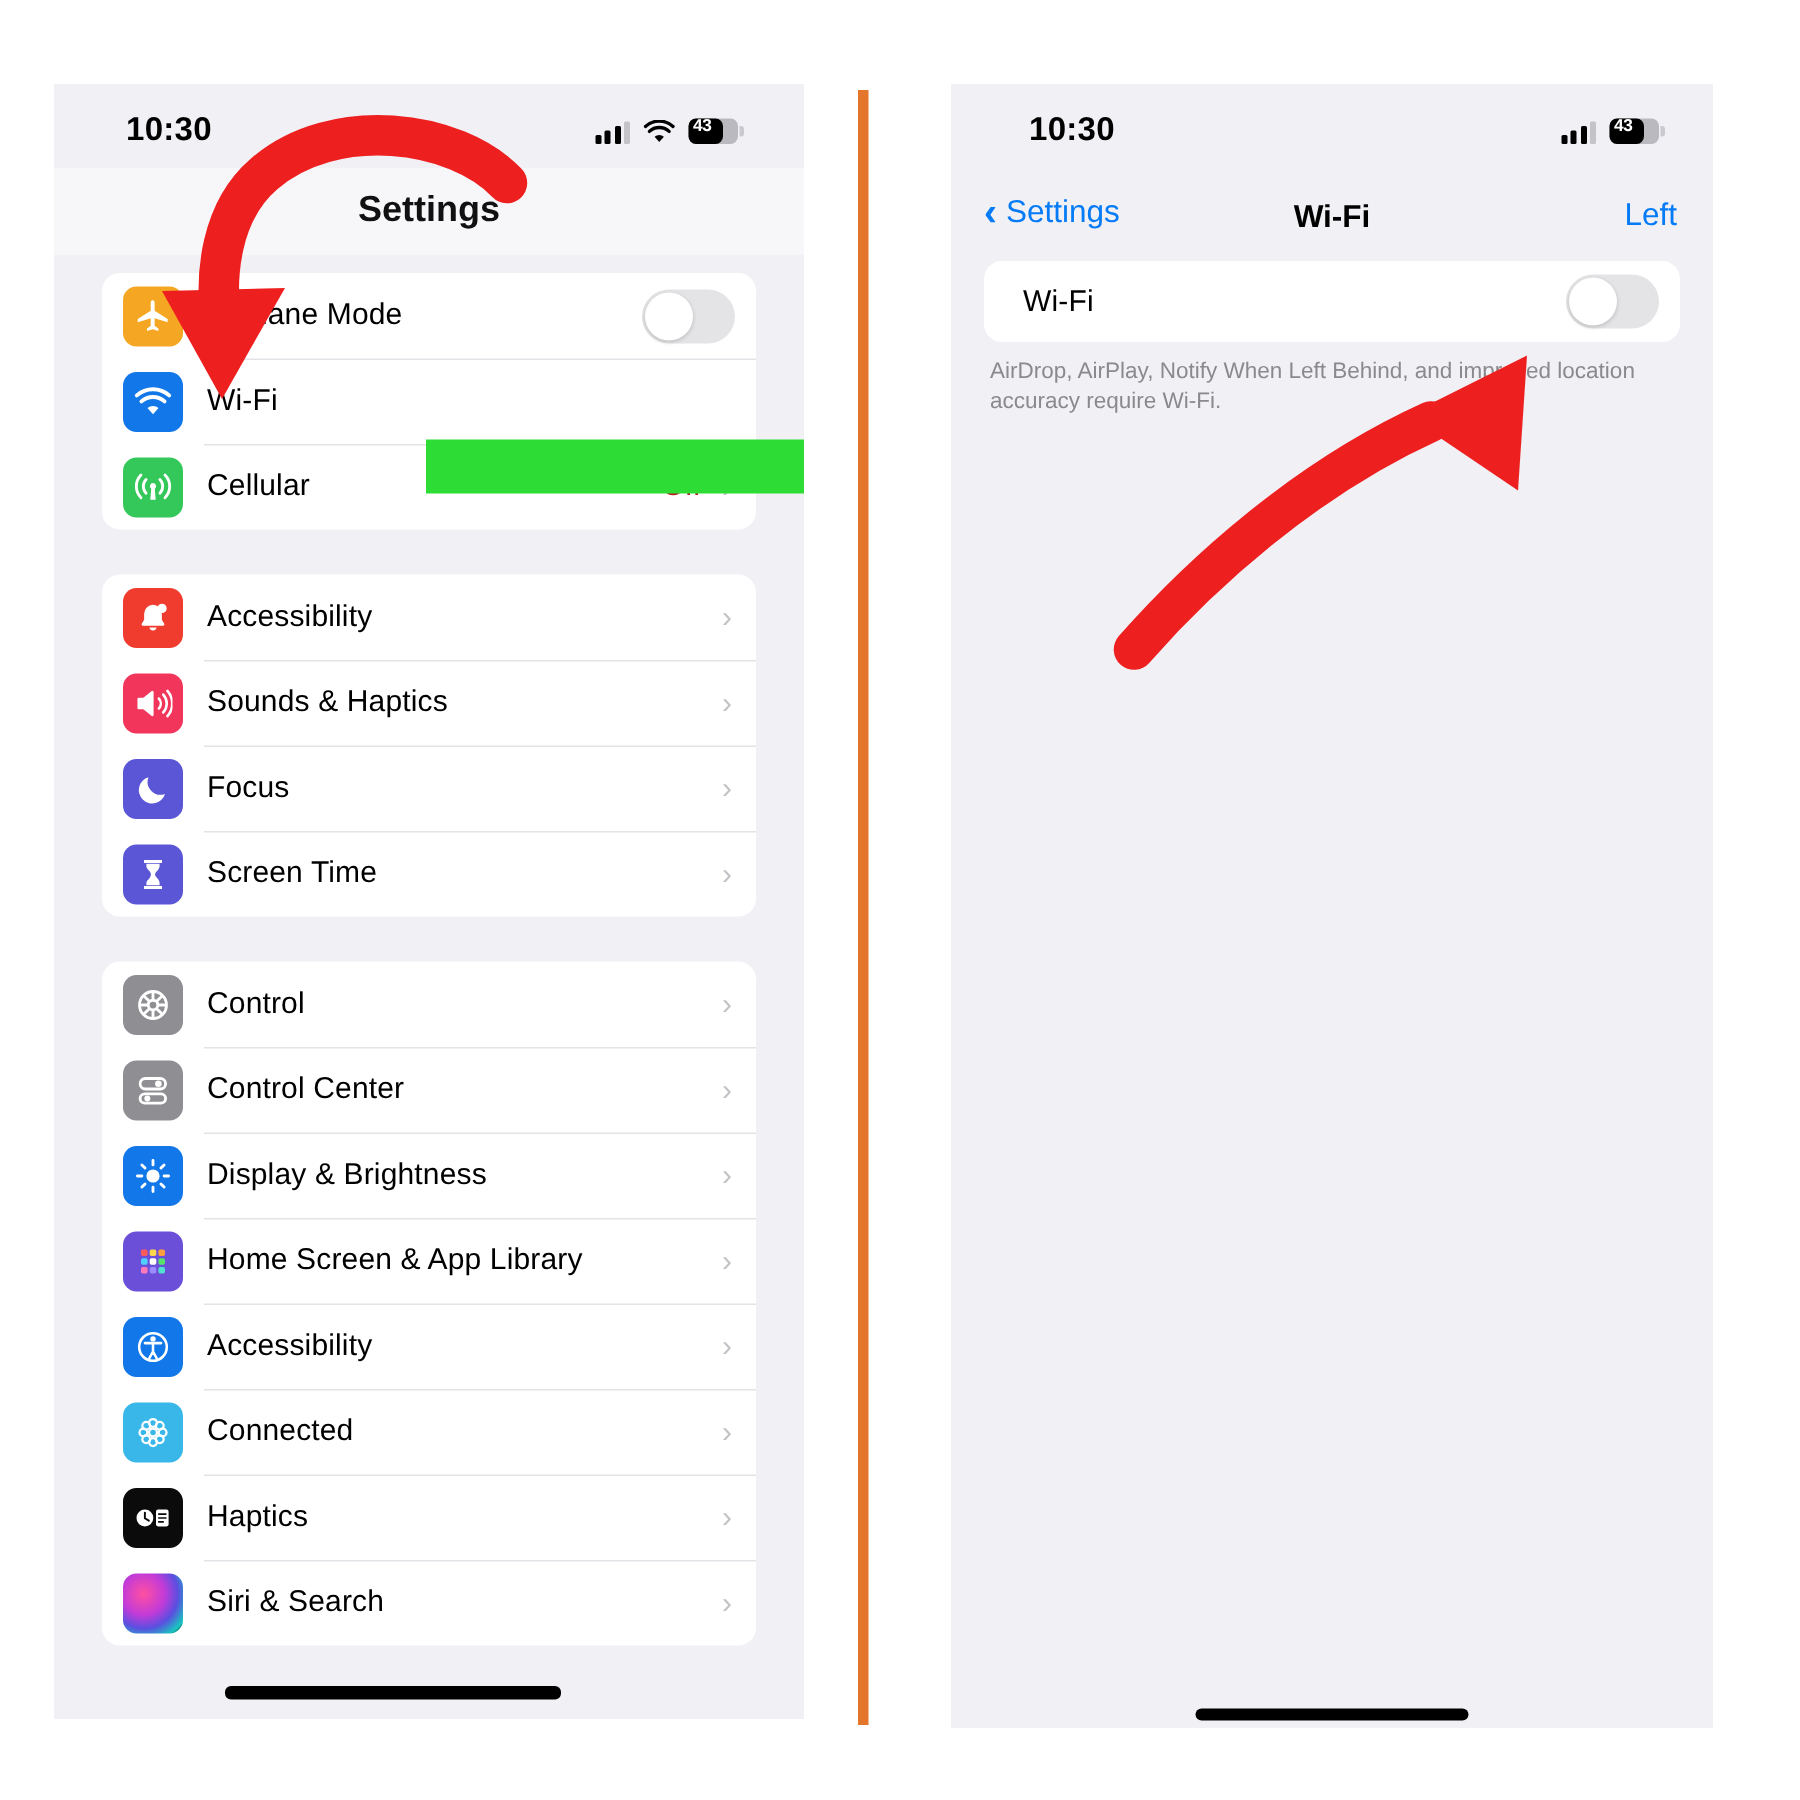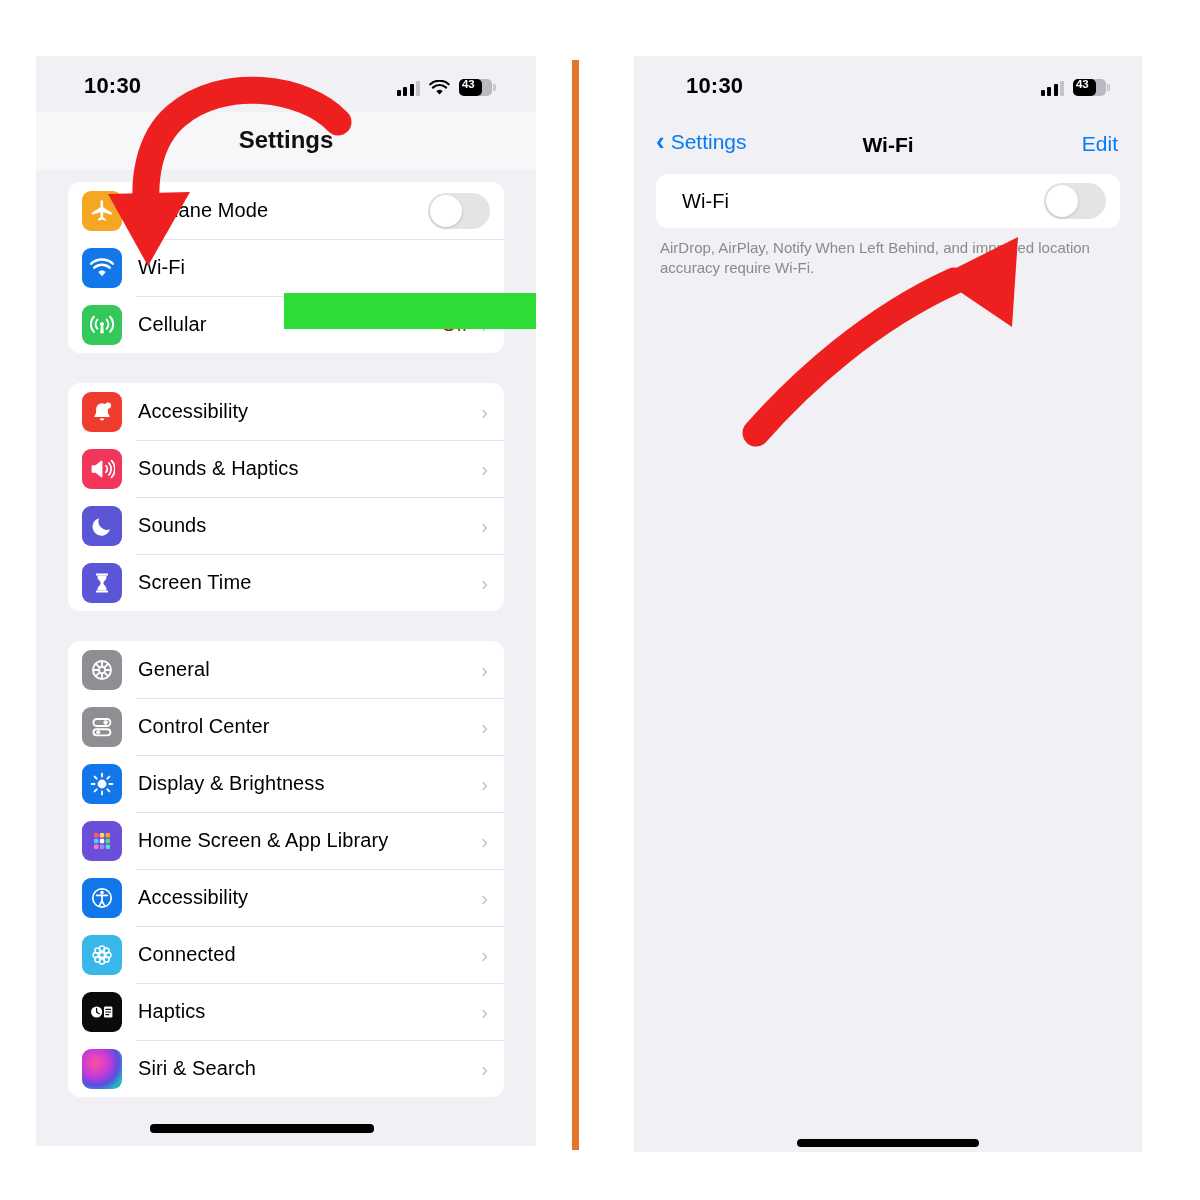--- a/index.html
+++ b/index.html
@@ -199,21 +199,21 @@
           </span>
           <span class="label">Sounds &amp; Haptics</span>
           <span class="chev">›</span>
         </div>
         <div class="row">
           <span class="appicon" style="background:#5a56d6">
             <svg width="24" height="24" viewBox="0 0 24 24">
                 <path fill="#fff" d="M20 15.3A8.6 8.6 0 0 1 9 4.2 8.9 8.9 0 1 0 20 15.3z"></path>
               </svg>
           </span>
-          <span class="label">Sounds</span>
+          <span class="label">Focus</span>
           <span class="chev">›</span>
         </div>
         <div class="row">
           <span class="appicon" style="background:#5a56d6">
             <svg width="22" height="24" viewBox="0 0 20 24">
                 <path fill="#fff" d="M4 2.4h12v2H4zM4 19.6h12v2H4zM5.6 4.8h8.8v1.6c0 2.6-3 3.8-3 5.6s3 3 3 5.6v1.6H5.6V17.6c0-1.8 3-3 3-5.6s-3-3-3-5.6z"></path>
               </svg>
           </span>
           <span class="label">Screen Time</span>
           <span class="chev">›</span>
@@ -226,21 +226,21 @@
         <div class="row">
           <span class="appicon" style="background:#8e8e93">
             <svg width="26" height="26" viewBox="0 0 26 26">
                 <g fill="none" stroke="#fff" stroke-width="1.9">
                   <circle cx="13" cy="13" r="9"></circle>
                   <circle cx="13" cy="13" r="3.2"></circle>
                   <path d="M13 4v5.8M13 16.2V22M4 13h5.8M16.2 13H22M6.6 6.6l4.1 4.1M15.3 15.3l4.1 4.1M19.4 6.6l-4.1 4.1M10.7 15.3l-4.1 4.1"></path>
                 </g>
               </svg>
           </span>
-          <span class="label">General</span>
+          <span class="label">Control</span>
           <span class="chev">›</span>
         </div>
         <div class="row">
           <span class="appicon" style="background:#8e8e93">
             <svg width="24" height="24" viewBox="0 0 24 24">
                 <g fill="none" stroke="#fff" stroke-width="1.9">
                   <rect x="3.4" y="4" width="17" height="7" rx="3.5"></rect>
                   <rect x="3.4" y="14.2" width="17" height="6.2" rx="3.1"></rect>
                 </g>
                 <circle cx="15.6" cy="7.5" r="2.2" fill="#fff"></circle>
@@ -357,21 +357,21 @@
         </span>
       </div>
     </div>
 
     <div class="nav-right">
       <div class="back">
         <span class="chevl">‹</span>
         <span>Settings</span>
       </div>
       <div class="title">Wi-Fi</div>
-      <div class="edit">Edit</div>
+      <div class="edit">Left</div>
     </div>
 
     <div class="body-right">
       <div class="card">
         <div class="row">
           <span class="label">Wi-Fi</span>
           <span class="toggle">
               <span class="knob"></span>
             </span>
         </div>

